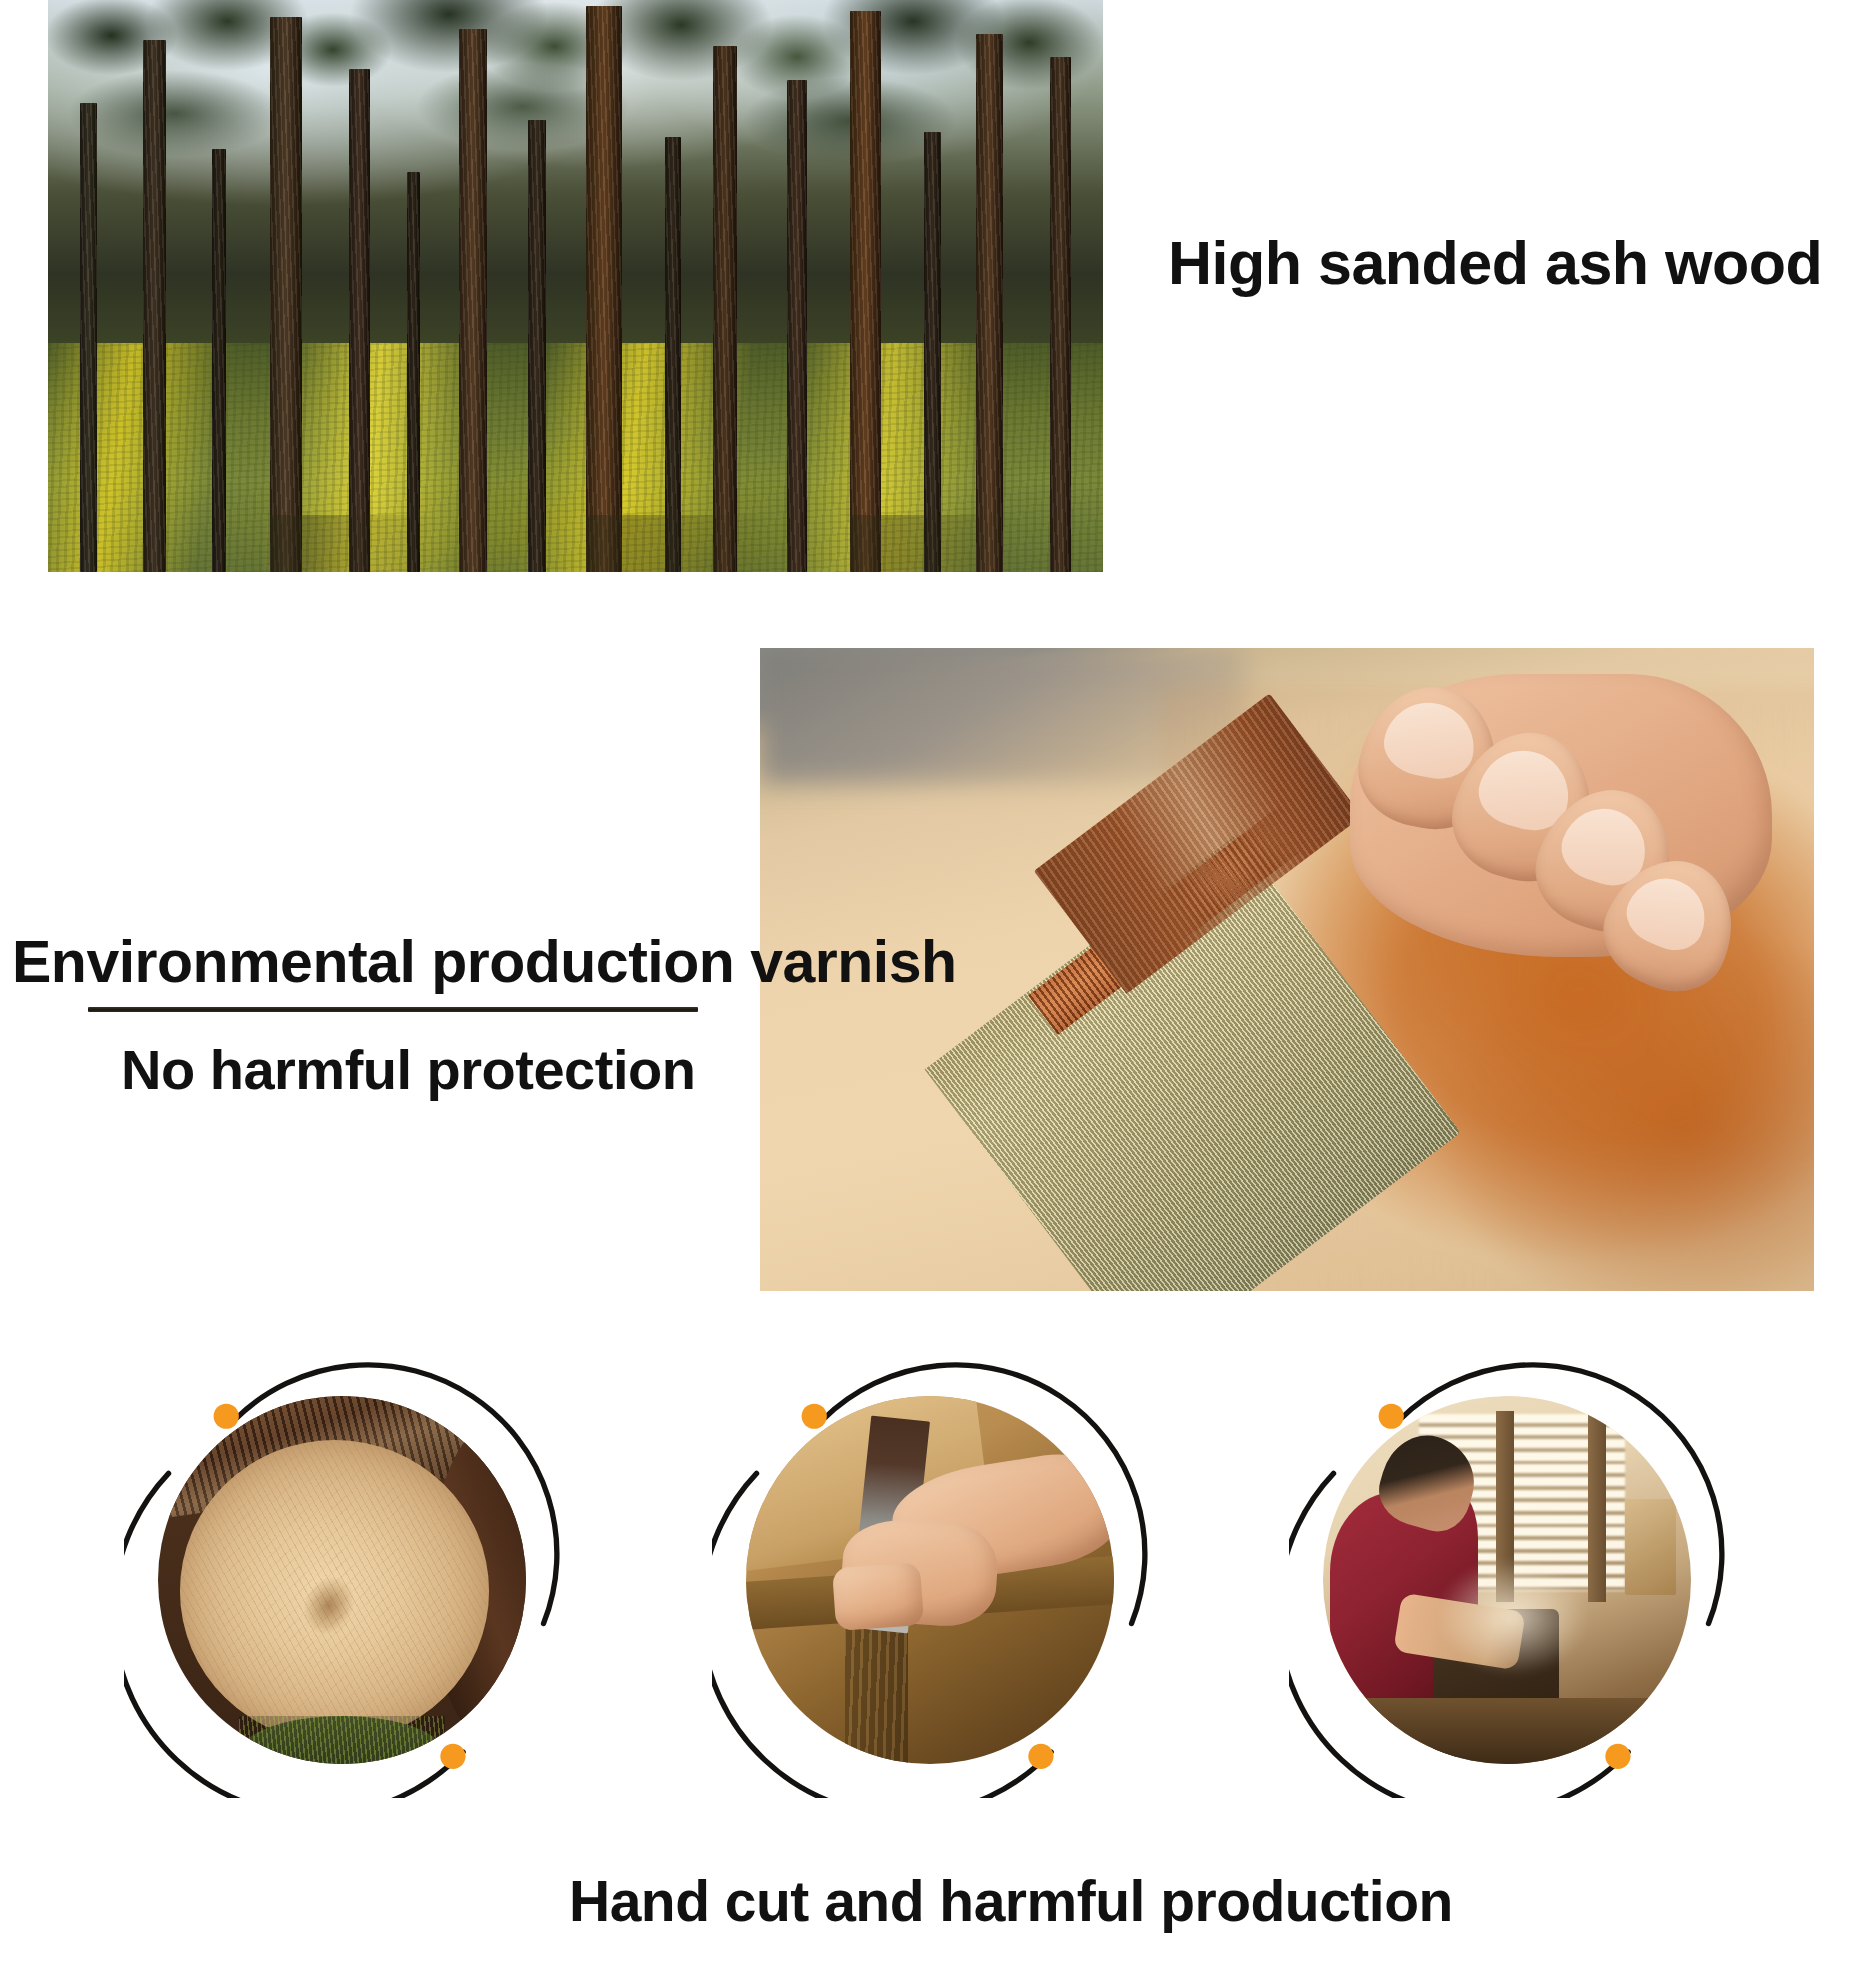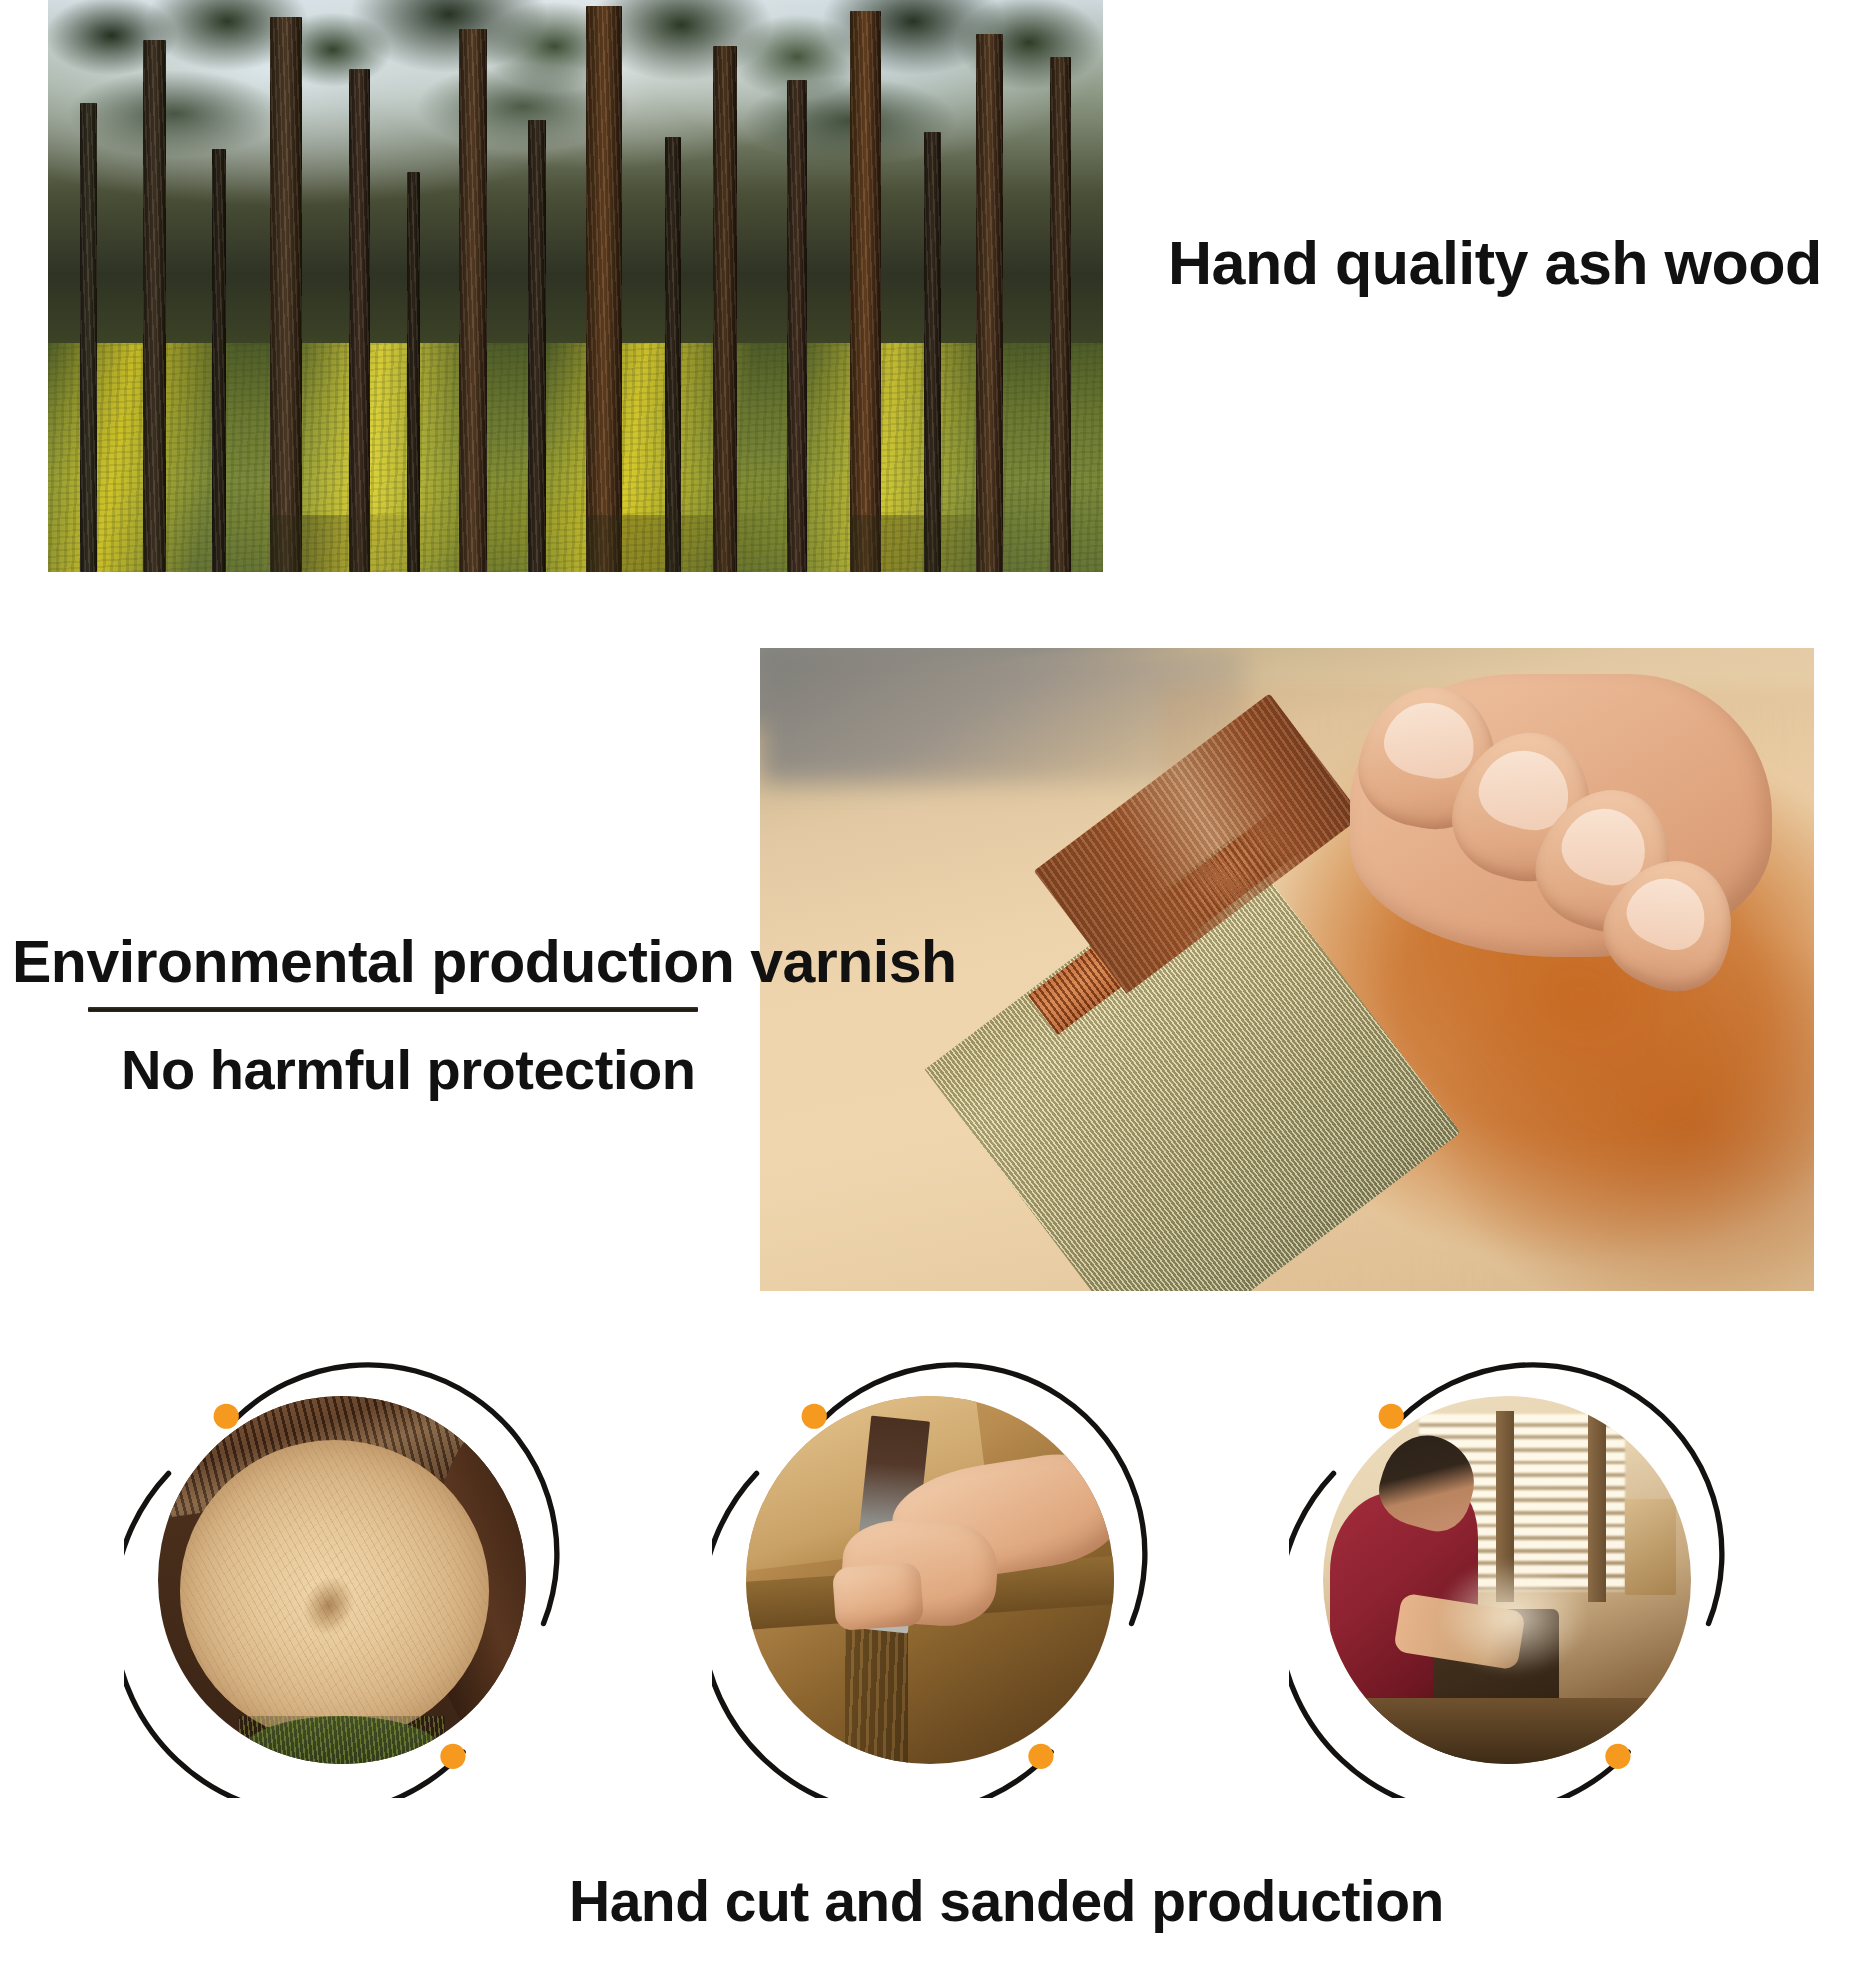--- a/index.html
+++ b/index.html
@@ -322,21 +322,21 @@
   <div class="trunk" style="left:76%; width:3.0%; height:98%; background:linear-gradient(90deg,#35220f,#6e4625,#25160a);"></div>
   <div class="trunk" style="left:83%; width:1.6%; height:77%; background:linear-gradient(90deg,#1e180f,#3b2f20,#160f07);"></div>
   <div class="trunk" style="left:88%; width:2.5%; height:94%; background:linear-gradient(90deg,#2e2012,#5d4026,#1f1409);"></div>
   <div class="trunk" style="left:95%; width:2.0%; height:90%; background:linear-gradient(90deg,#271c11,#4f3823,#1c1208);"></div>
 
   <div class="trunk-shadow" style="left:21%;width:16%;"></div>
   <div class="trunk-shadow" style="left:51%;width:18%;"></div>
   <div class="trunk-shadow" style="left:76%;width:16%;"></div>
 </div>
 
-<div class="headline" id="title-ash">Hand quality ash wood</div>
+<div class="headline" id="title-ash">High sanded ash wood</div>
 
 <div class="photo" id="varnish">
   <div class="varn-board"></div>
   <div class="varn-blur-top"></div>
   <div class="varn-amber"></div>
 
   <div class="brush-bristles"></div>
   <div class="brush-ferrule"></div>
   <div class="brush-handle"></div>
   <div class="brush-screw"></div>
@@ -409,14 +409,14 @@
     <div class="shop-bench"></div>
   </div>
   <svg class="ring-svg" viewBox="0 0 900 900">
     <path d="M 230 118 A 390 390 0 0 1 866 540" fill="none" stroke="#141210" stroke-width="11" stroke-linecap="round"></path>
     <path d="M 92 230 A 365 365 0 0 0 700 805" fill="none" stroke="#141210" stroke-width="11" stroke-linecap="round"></path>
     <circle cx="211" cy="112" r="26" fill="#f59a1e"></circle>
     <circle cx="679" cy="814" r="26" fill="#f59a1e"></circle>
   </svg>
 </div>
 
-<div class="headline" id="title-handcut">Hand cut and sanded production</div>
+<div class="headline" id="title-handcut">Hand cut and harmful production</div>
 
 
 </body></html>

